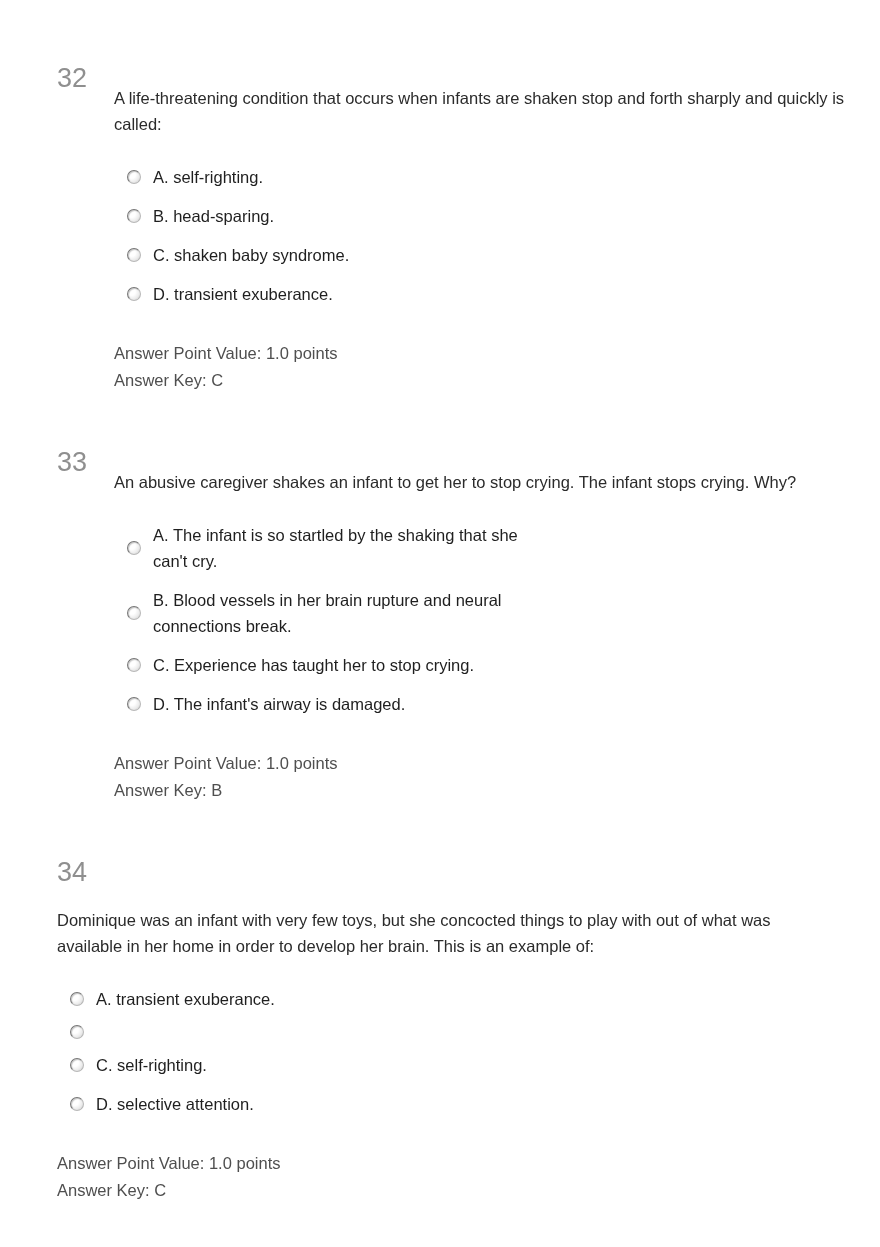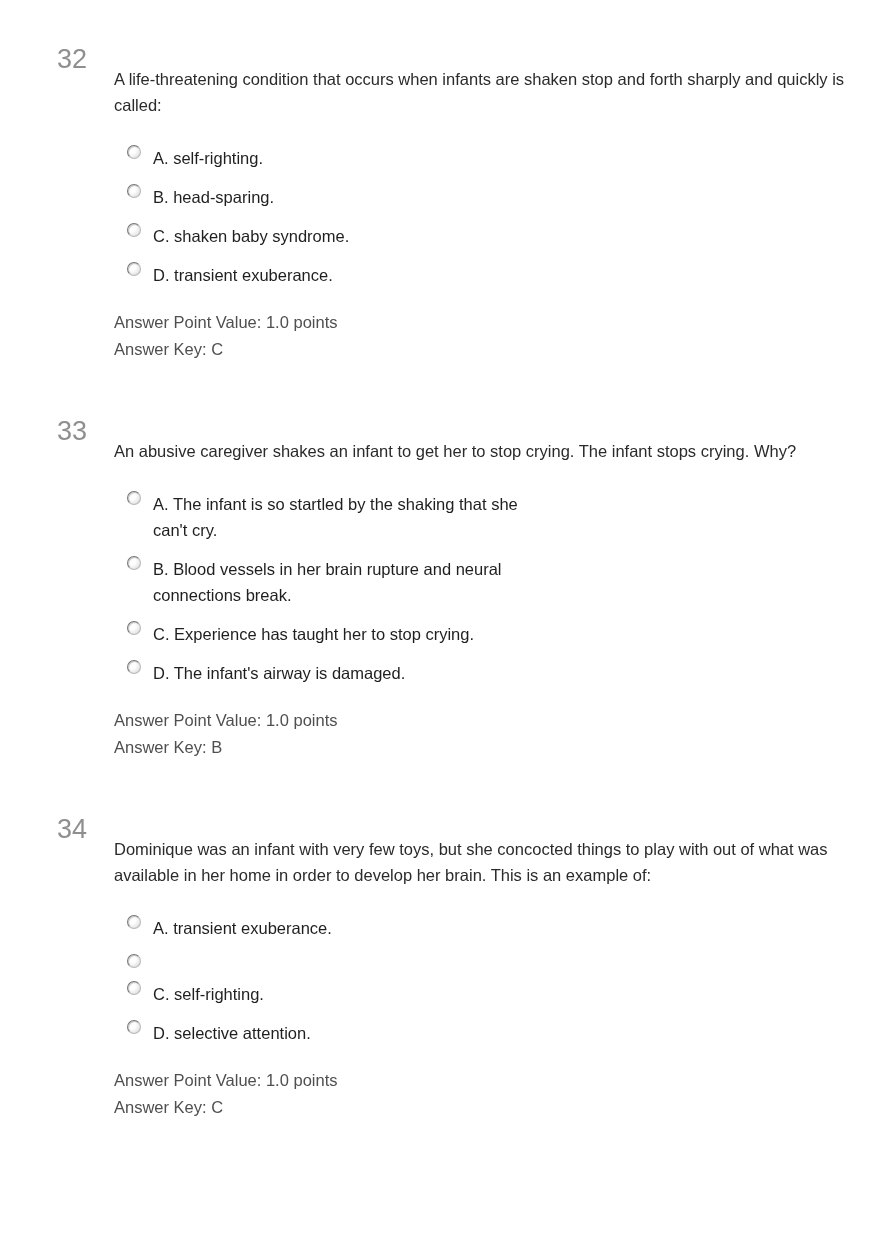--- a/index.html
+++ b/index.html
@@ -1,34 +1,34 @@
 <!DOCTYPE html>
 <html><head>
 <meta charset="utf-8">
 <style>
   html,body{margin:0;padding:0;background:#ffffff;}
   body{font-family:"Liberation Sans",sans-serif;color:#2b2b2b;}
-  .page{width:880px;min-height:1247px;box-sizing:border-box;padding:45px 20px 40px 57px;background:#ffffff;}
+  .page{width:880px;min-height:1247px;box-sizing:border-box;padding:64px 20px 40px 57px;background:#ffffff;}
   .question{display:flex;align-items:flex-start;margin-bottom:54px;}
-  .question:last-child{margin-bottom:0;}
+  .question:last-child{margin-bottom:0;flex-direction:column;}
   .qnum{width:57px;flex-shrink:0;font-size:27px;line-height:1.05;color:#8f8f8f;font-weight:400;}
   .qbody{width:732px;padding-top:21px;box-sizing:border-box;}
   .qtext{font-size:16.5px;line-height:26px;color:#2b2b2b;}
   .options{margin-top:27px;padding-left:13px;}
-  .option{display:flex;align-items:flex-start;margin-bottom:13px;cursor:pointer;}
+  .option{display:flex;align-items:center;margin-bottom:13px;cursor:pointer;}
   .radio{
     width:12px;height:12px;border-radius:50%;flex-shrink:0;margin-right:12px;
     background:radial-gradient(circle at 32% 32%, #ffffff 30%, #ededed 62%, #c6c6c6 100%);
     border:1px solid #777777;
     border-bottom-color:#b8b8b8;border-right-color:#b8b8b8;
     box-shadow:inset 1px 1px 1px rgba(0,0,0,0.22);
   }
   .opt-label{font-size:16.5px;line-height:26px;color:#1f1f1f;}
   .opt-narrow{max-width:372px;}
-  .meta{margin-top:21px;font-size:16.5px;line-height:27px;color:#4f4f4f;}
+  .meta{margin-top:33px;font-size:16.5px;line-height:27px;color:#4f4f4f;}
   .meta div{margin:0;}
 </style>
 </head>
 <body>
 
 <div class="page">
 
   <div class="question">
     <div class="qnum">32</div>
     <div class="qbody">

